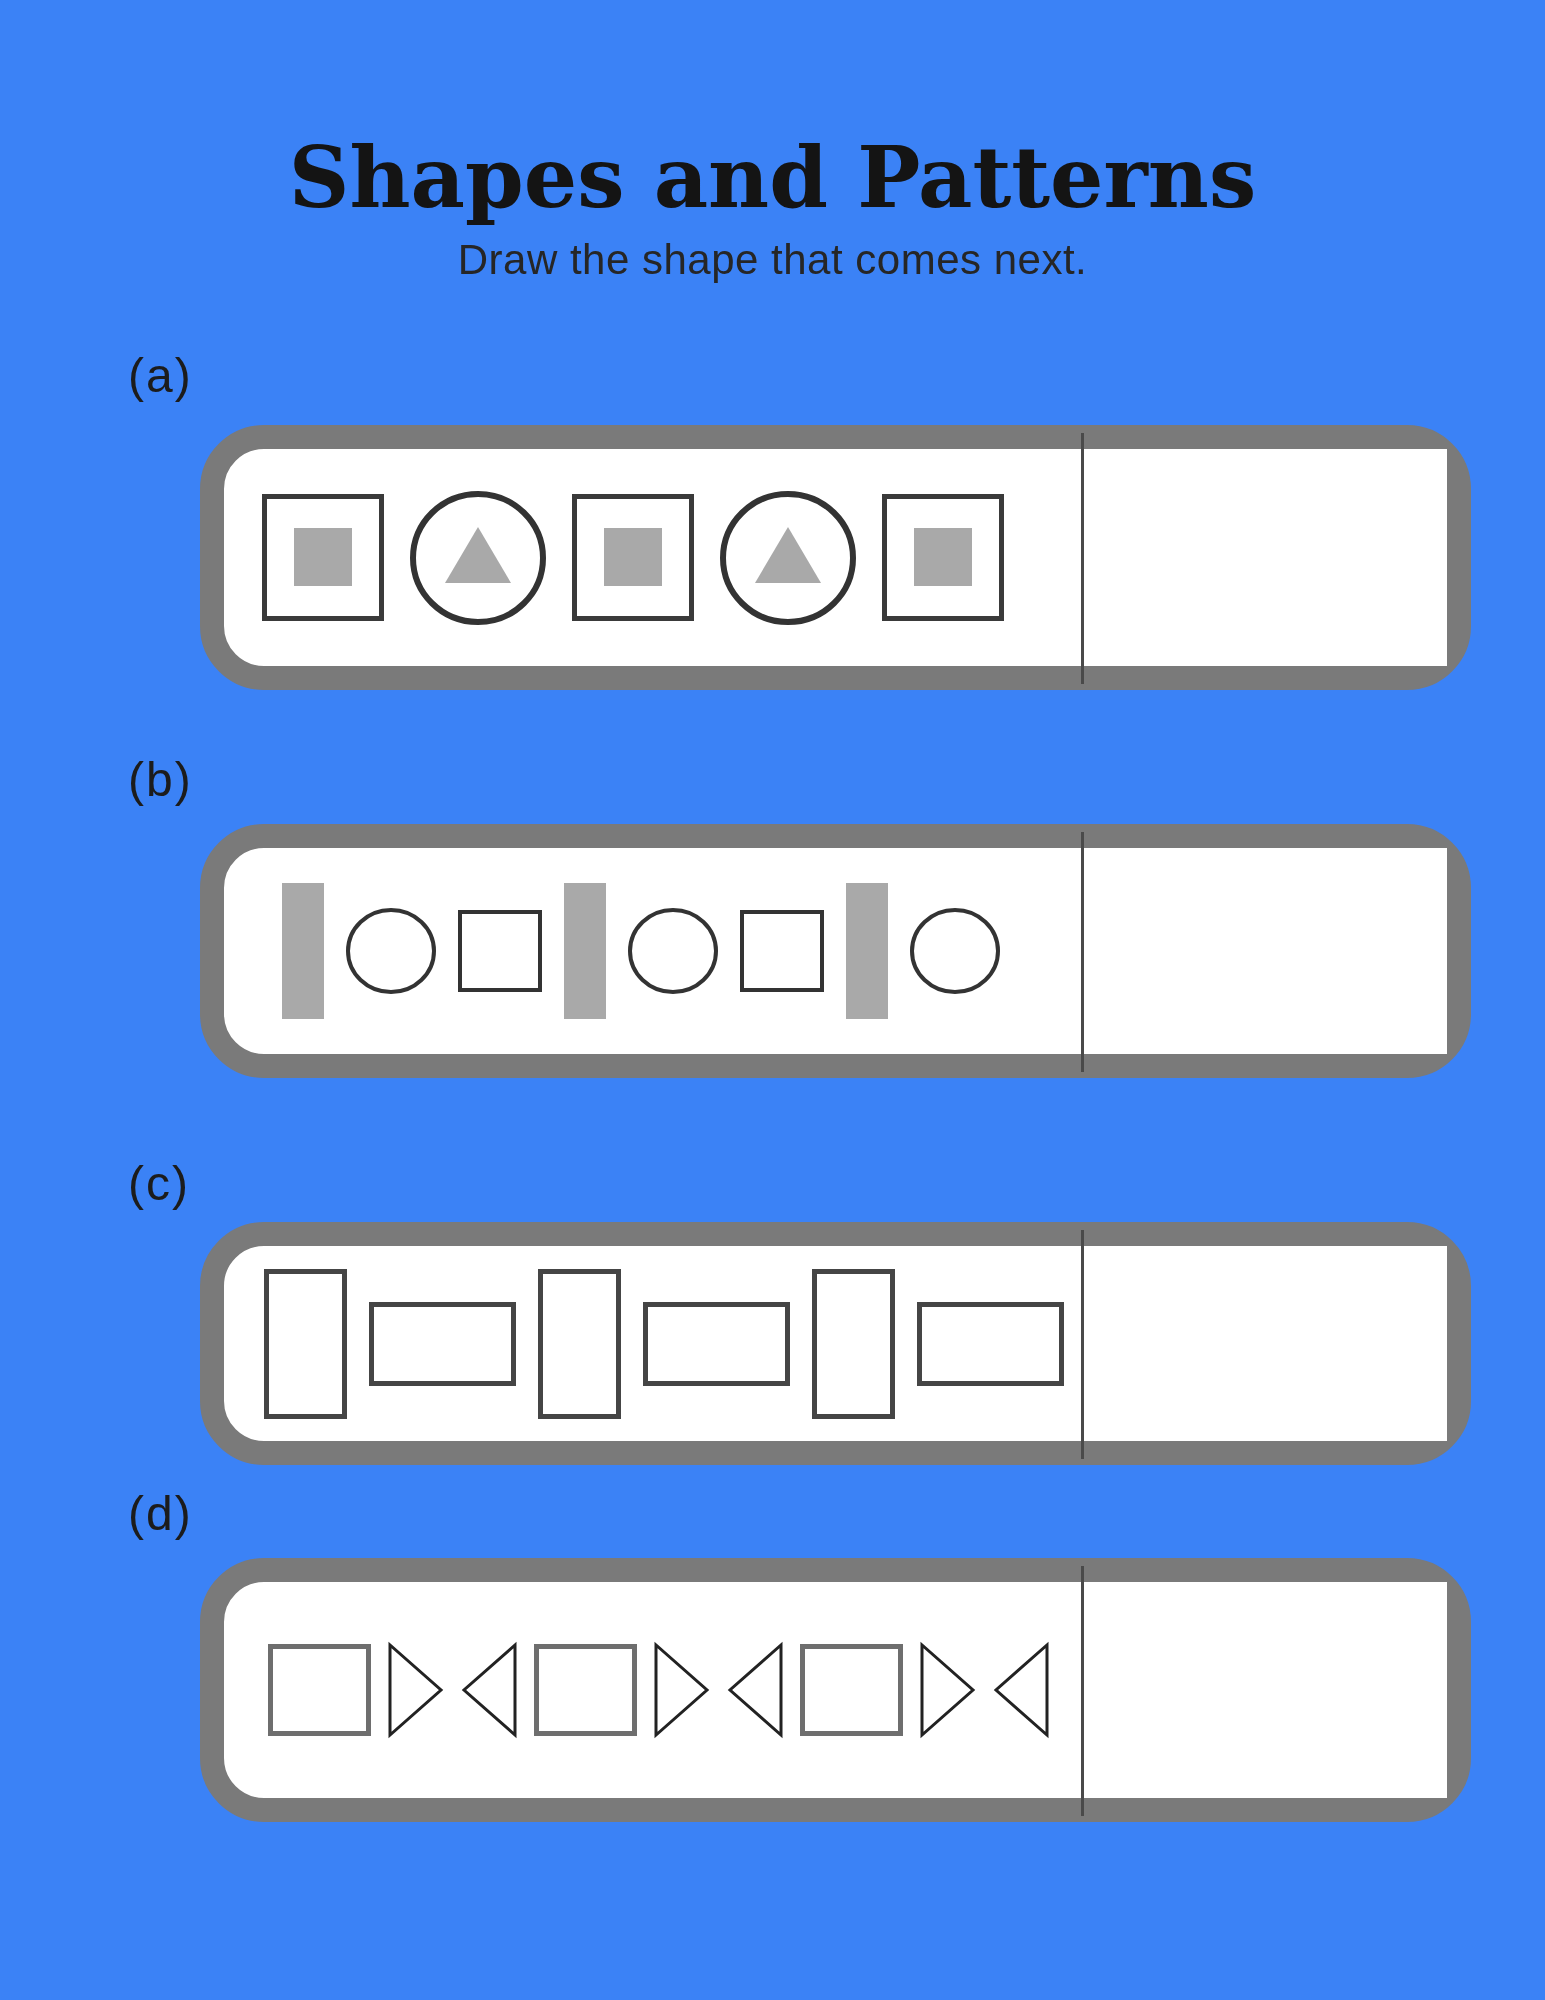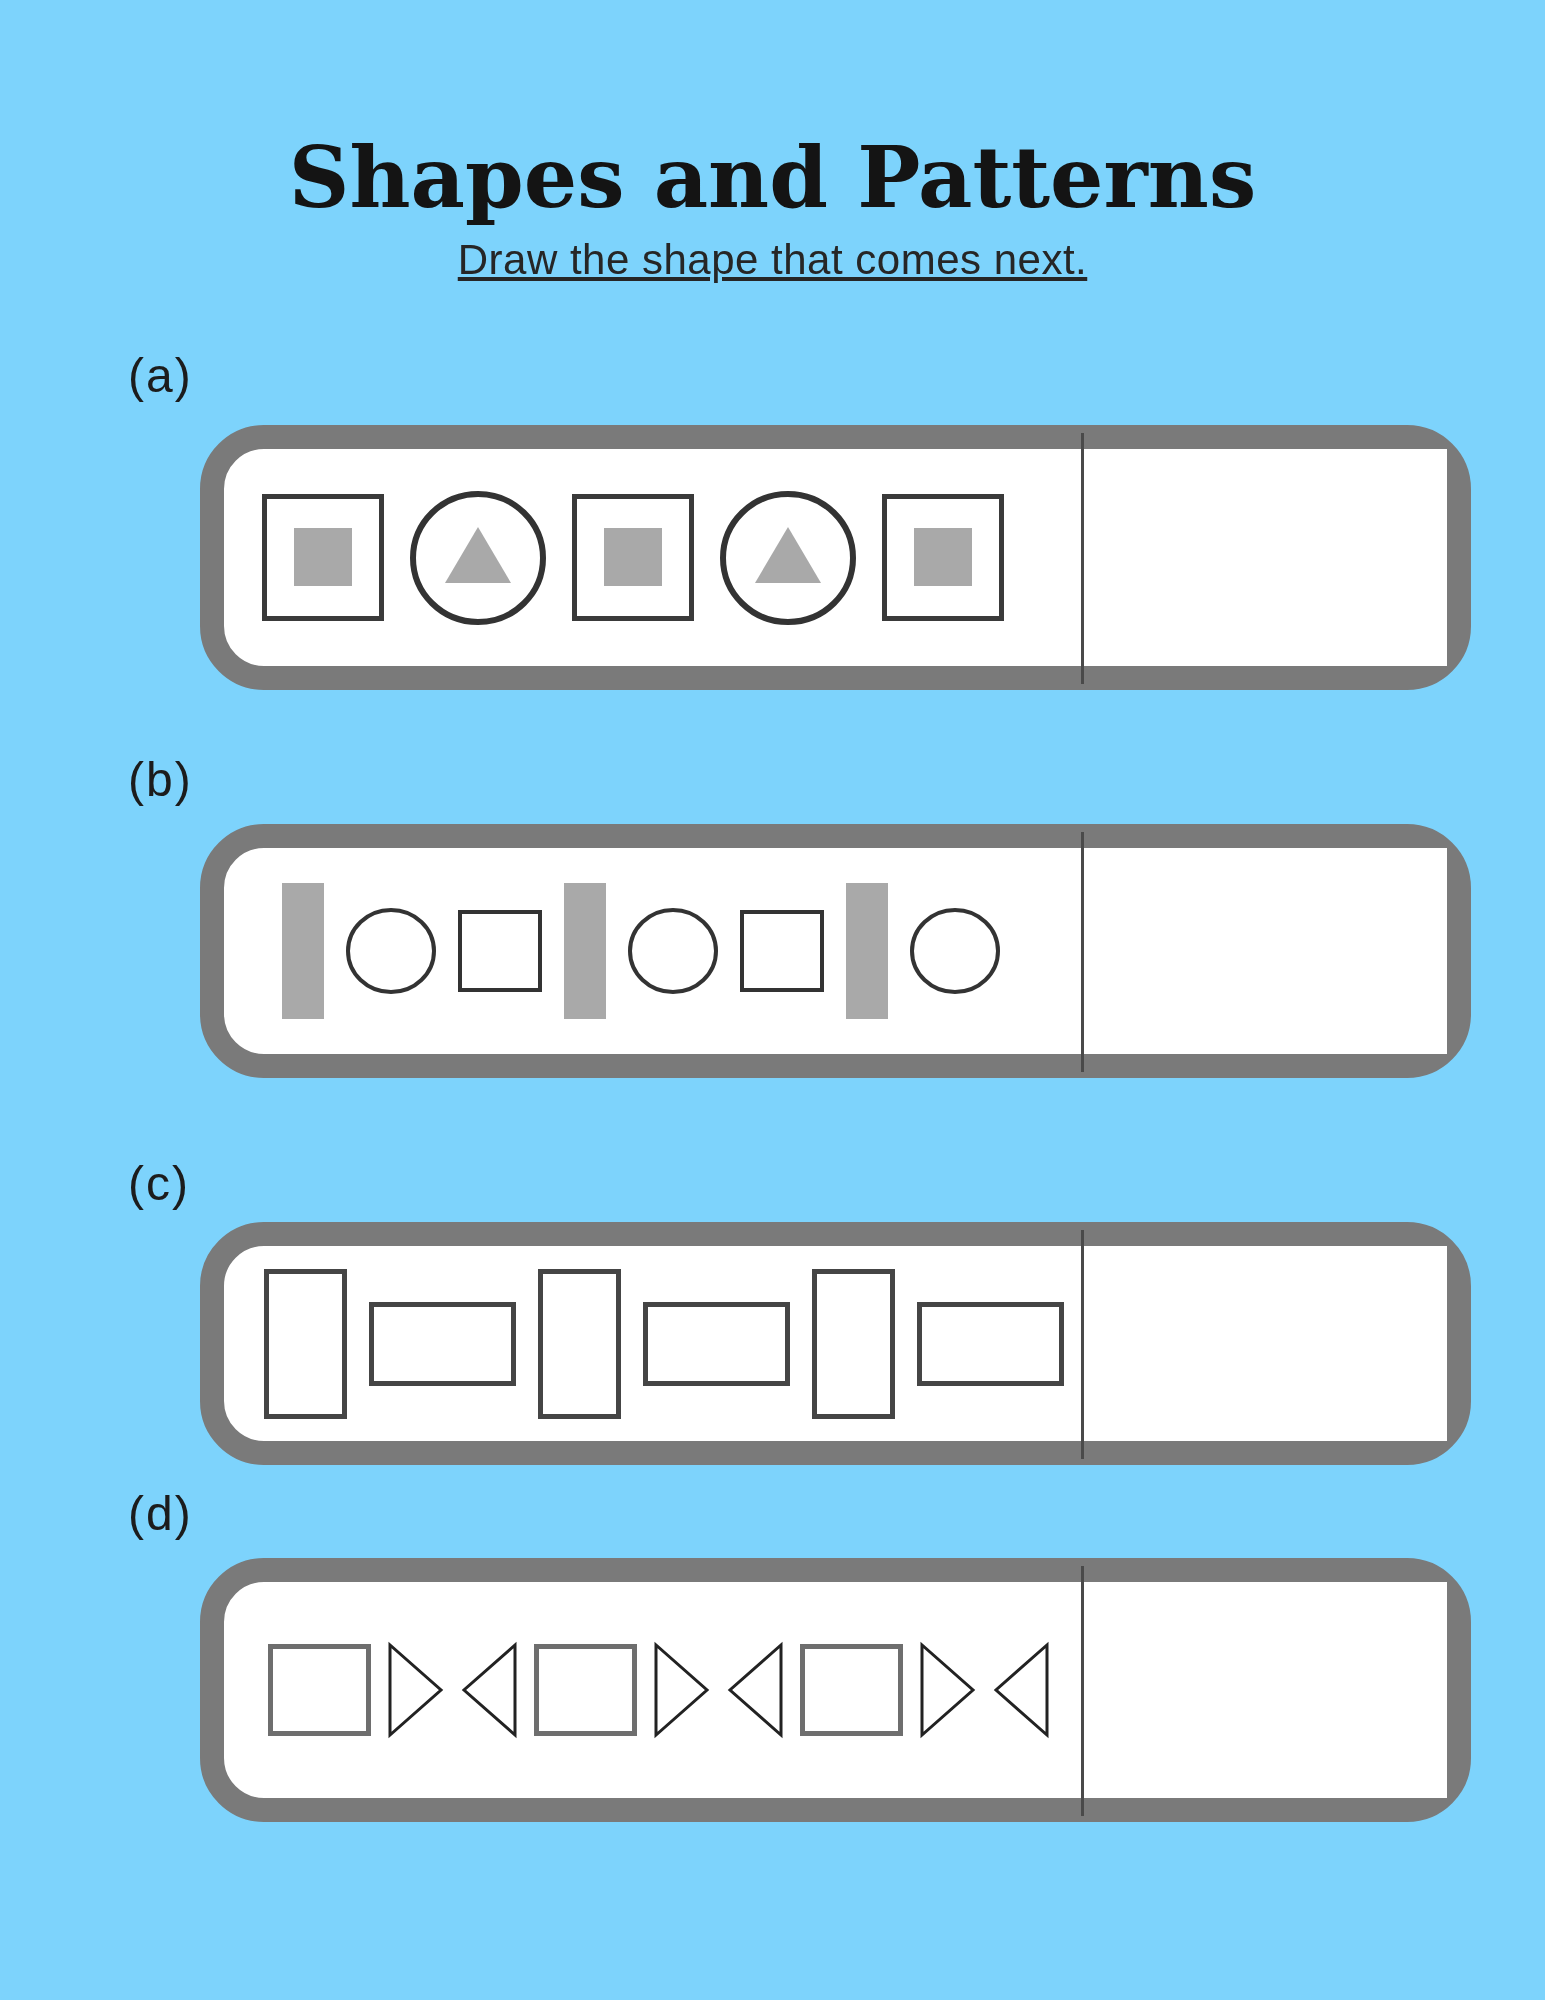--- a/index.html
+++ b/index.html
@@ -1,39 +1,38 @@
 <!DOCTYPE html>
 <html><head>
 <meta charset="utf-8">
 <style>
   html,body{margin:0;padding:0;background:#ffffff;}
   #page{
     position:relative;
     width:1545px;height:2000px;
-    background:#7dd3fc;
+    background:#3b82f6;
     margin:0 auto;
     overflow:hidden;
     font-family:"Liberation Sans", sans-serif;
   }
   .page-title{
     position:absolute;top:72px;left:0;width:100%;
     text-align:center;
     font-family:"DejaVu Serif", serif;
     font-weight:700;
     font-size:84px;
     letter-spacing:0px;
     color:#141414;
   }
   .page-subtitle{
     position:absolute;top:236px;left:0;width:100%;
     text-align:center;
     font-size:42px;
     color:#262626;
     letter-spacing:0.5px;
-    text-decoration:underline;
   }
   .row-label{
     position:absolute;
     left:128px;
     font-size:48px;
     color:#1c1c1c;
     letter-spacing:2px;
   }
   #label-a{top:348px;}
   #label-b{top:752px;}

